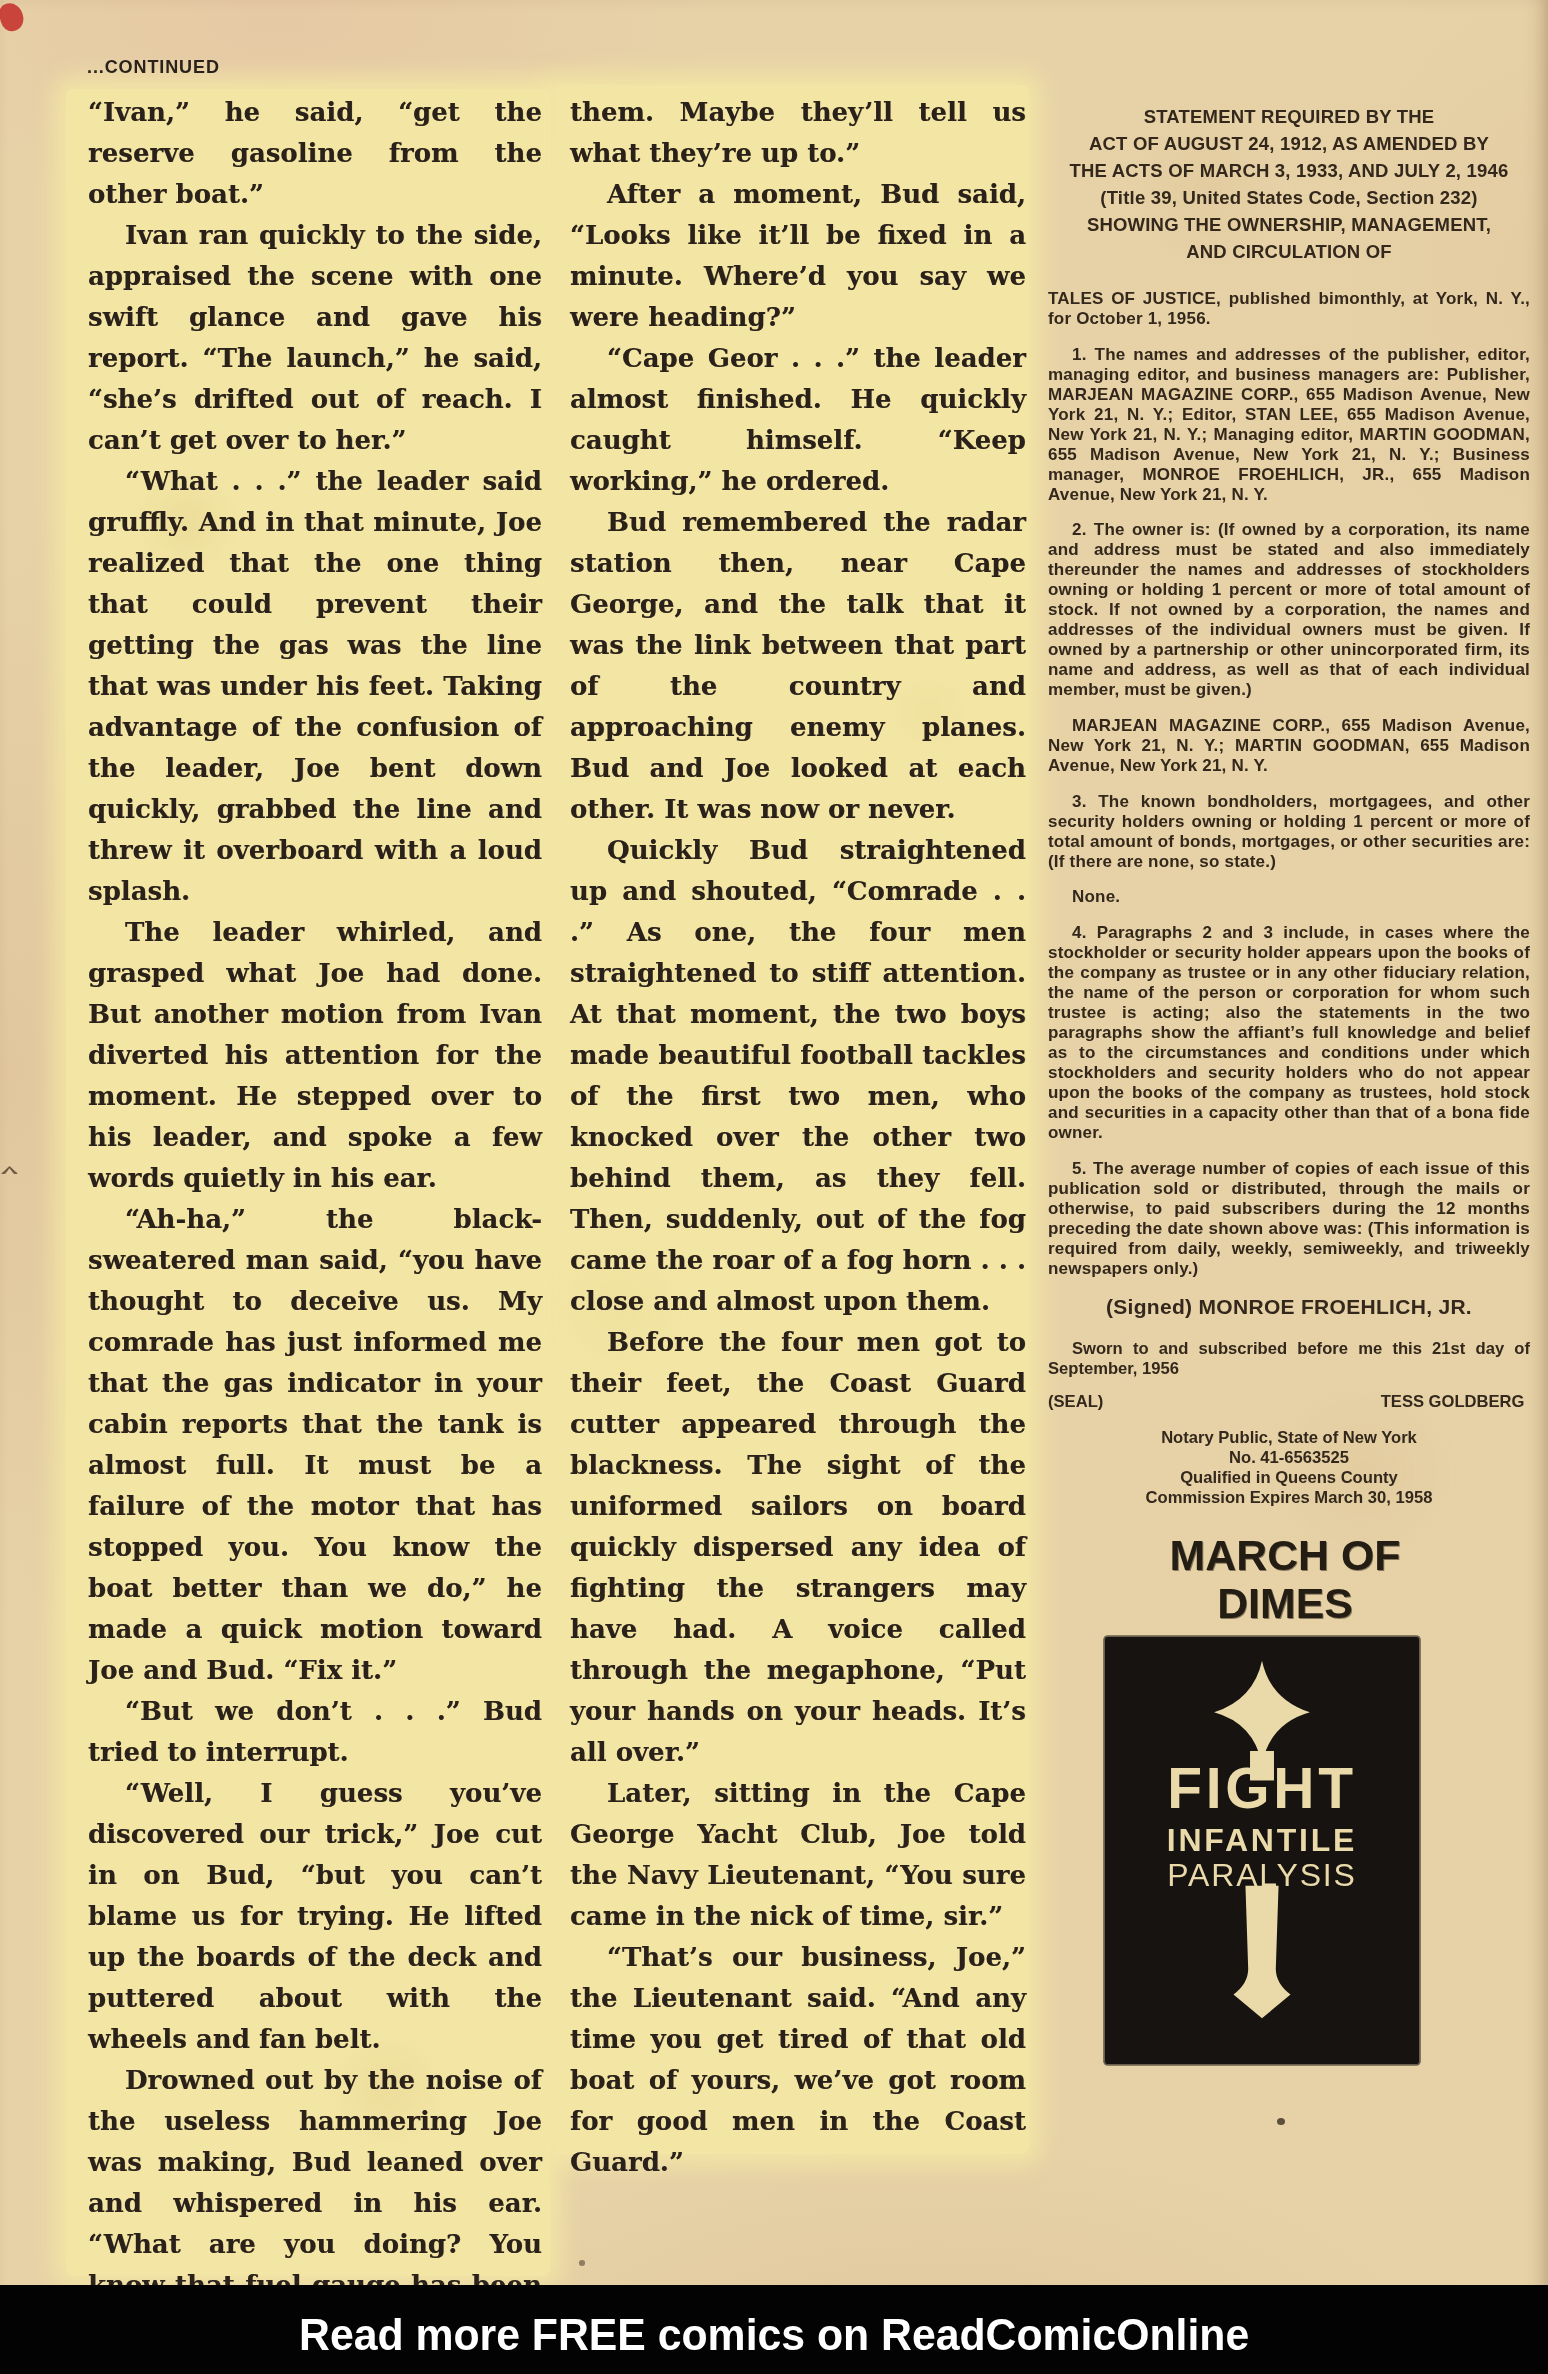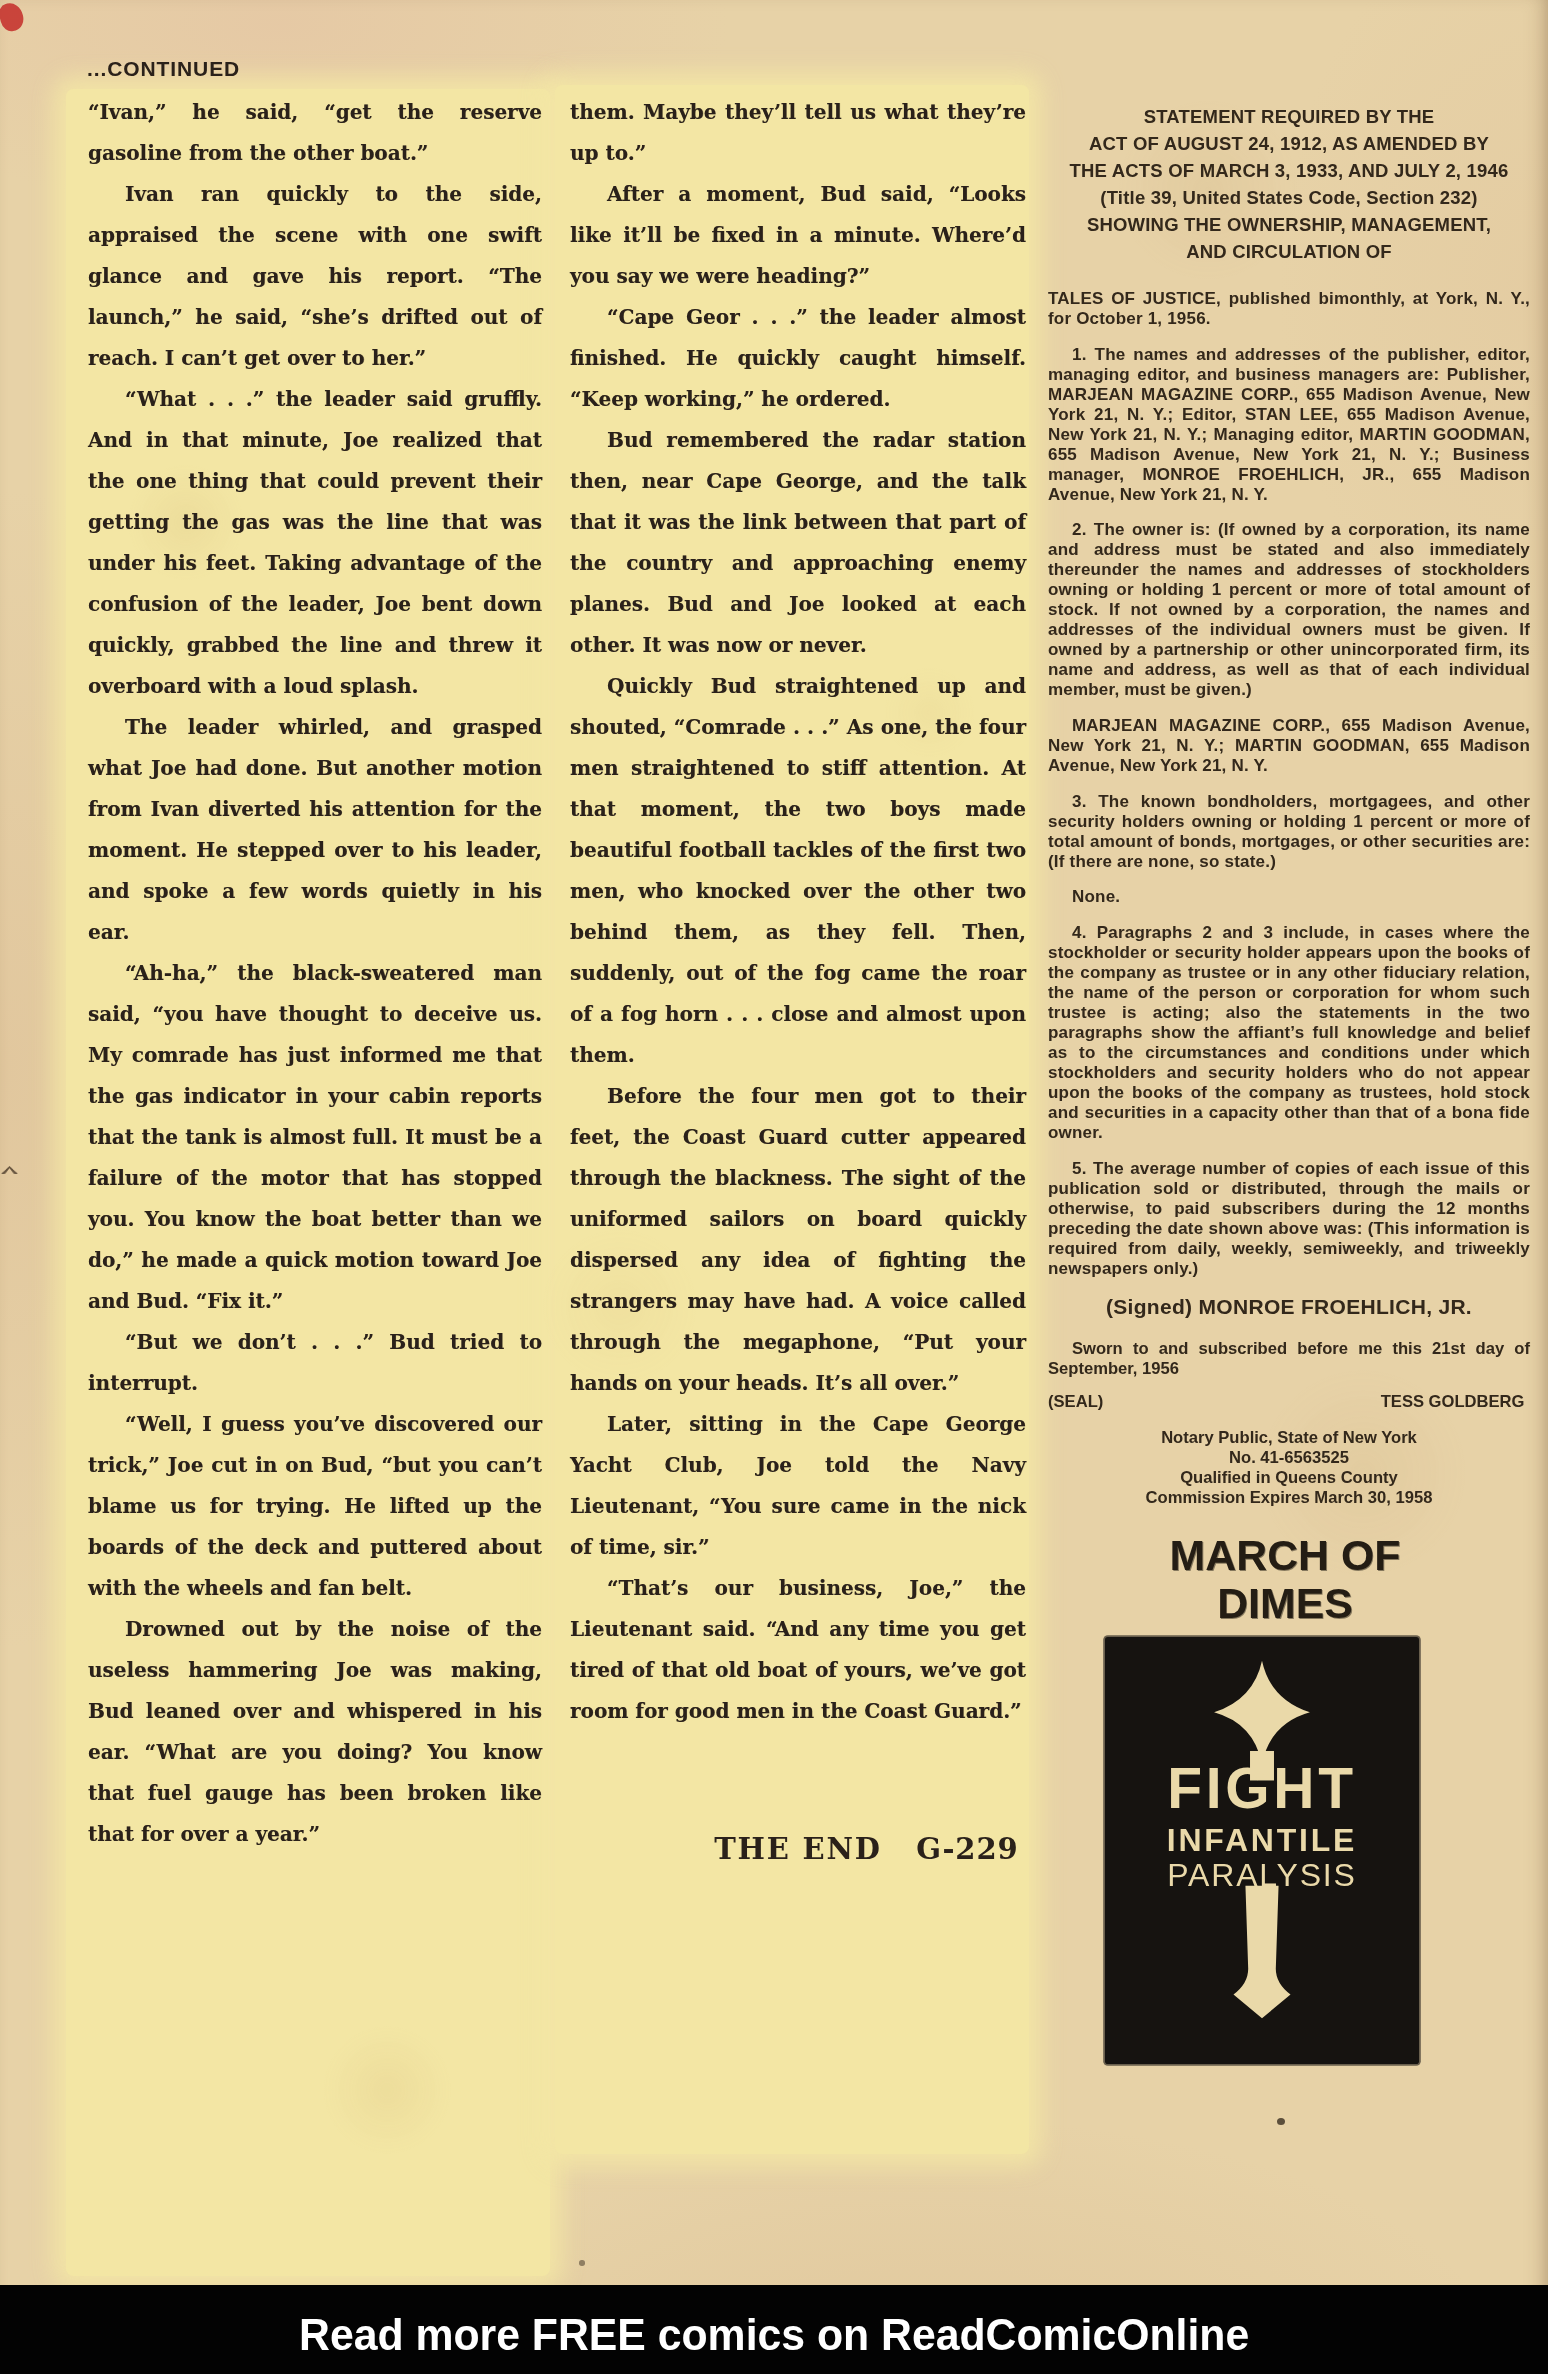--- a/index.html
+++ b/index.html
@@ -21,25 +21,25 @@
           radial-gradient(circle 111px at 40% 55%, rgba(200,170,120,.12), rgba(0,0,0,0) 70%),
           radial-gradient(circle 148px at 88% 62%, rgba(190,160,110,.14), rgba(0,0,0,0) 70%),
           radial-gradient(circle 92px at 25% 88%, rgba(185,150,105,.16), rgba(0,0,0,0) 70%),
           radial-gradient(circle 65px at 60% 30%, rgba(200,175,125,.12), rgba(0,0,0,0) 70%);}
   .hl{position:absolute;z-index:1;background:var(--c-story_highlight,#f3e6a4);
       border-radius:7.4px;box-shadow:0 0 22px 13px rgba(243,230,164,.85);}
   .hl1{left:66px;top:89px;width:484px;height:2187px;}
   .hl2{left:555px;top:85px;width:474px;height:2069px;}
   .continued{position:absolute;left:87px;top:57px;z-index:3;
       font-family:"Liberation Sans","DejaVu Sans",sans-serif;font-weight:bold;
-      font-size:21px;letter-spacing:0.9px;color:var(--c-ink,#2a211a);}
+      font-size:18px;letter-spacing:0.9px;color:var(--c-ink,#2a211a);}
   .col{position:absolute;z-index:3;color:var(--c-ink,#2a211a);}
   .col1{left:88px;top:92px;width:454px;}
   .col2{left:570px;top:92px;width:456px;}
-  .story p{margin:0;font-size:20px;line-height:41px;font-weight:bold;
+  .story p{margin:0;font-size:26px;line-height:41px;font-weight:bold;
       text-align:justify;text-indent:37px;
       text-shadow:0.3px 0.4px 0 rgba(44,32,20,.4);}
   .story p.noindent{text-indent:0;}
   .end-row{position:relative;margin-top:100px;font-size:29px;font-weight:bold;height:42px;}
   .end-row .the-end{display:block;text-align:center;letter-spacing:1.8px;}
   .end-row .code{position:absolute;right:7.4px;top:0;letter-spacing:0.9px;}
   .col3{left:1048px;top:103px;width:482px;
       font-family:"Liberation Sans","DejaVu Sans",sans-serif;font-weight:bold;
       color:var(--c-statement_ink,#33281b);}
   .stmt-header div{font-size:18.5px;line-height:27px;text-align:center;letter-spacing:0.2px;}

